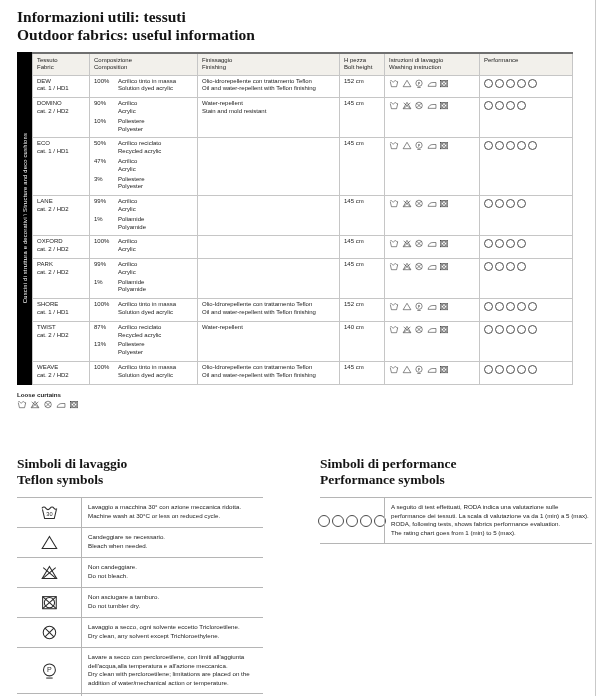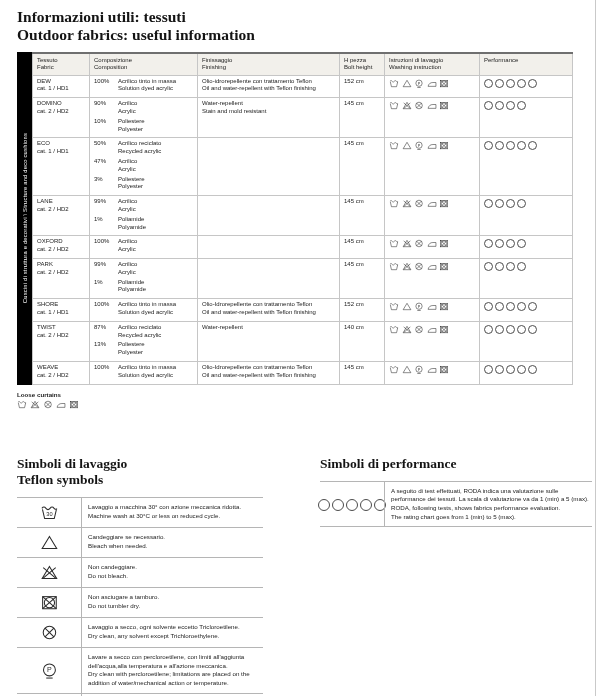--- a/index.html
+++ b/index.html
@@ -717,20 +717,21 @@
         <div class="legend-row">
           <div class="legend-icon-cell"></div>
           <div class="legend-text-cell"></div>
         </div>
       </div>
   </div>
 
   <div class="perf-section">
     <h2 class="section-h">
       <div>Simboli di performance</div>
+      <div>Performance symbols</div>
     </h2>
     <div class="legend-list">
         <div class="legend-row">
           <div class="legend-icon-cell">
             <div class="rings">
               <span class="ring big"></span>
               <span class="ring big"></span>
               <span class="ring big"></span>
               <span class="ring big"></span>
               <span class="ring big"></span>

